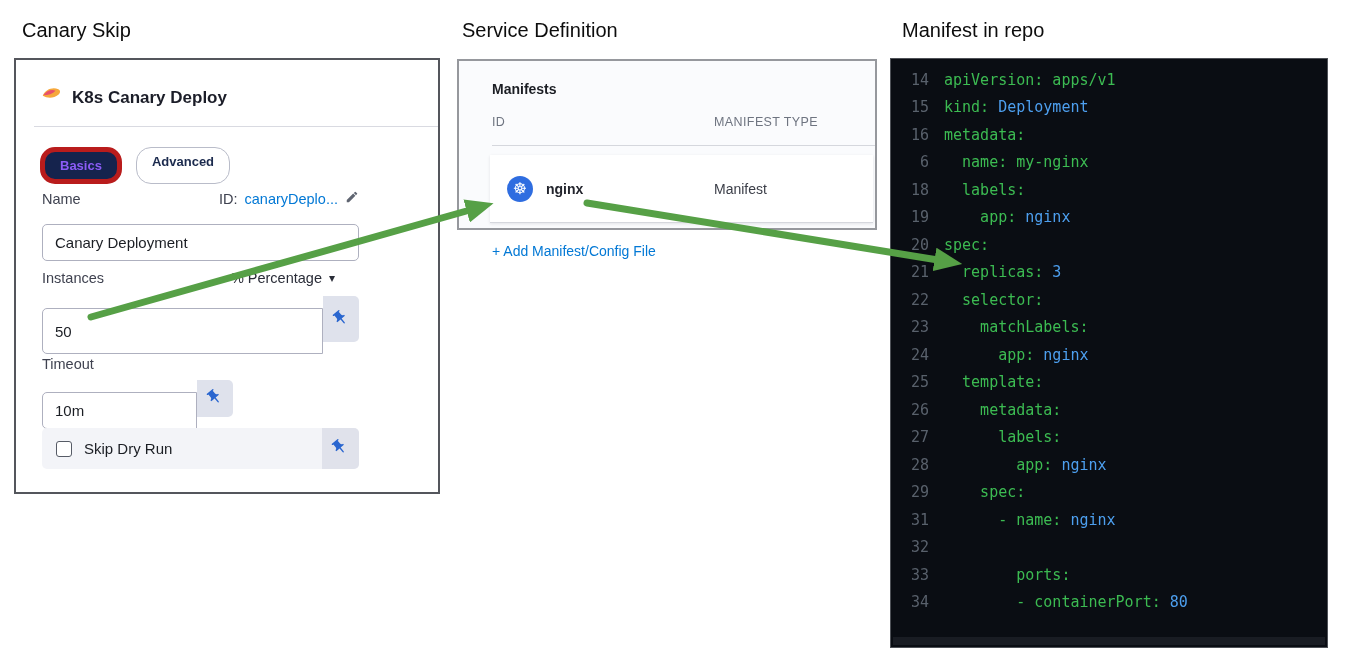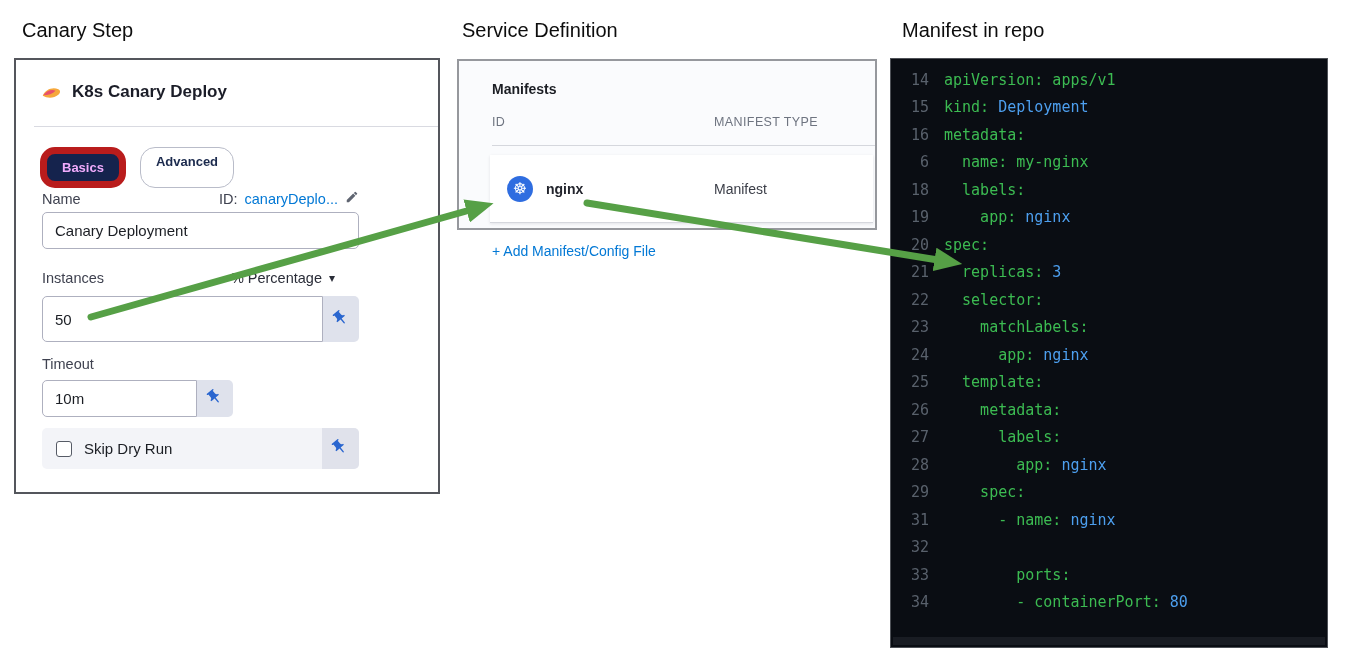--- a/index.html
+++ b/index.html
@@ -16,42 +16,42 @@
   }
   #heading-canary { left: 22px; }
   #heading-service { left: 462px; }
   #heading-manifest { left: 902px; }
 
   
   .panel-canary {
     position: absolute; left: 14px; top: 58px; width: 426px; height: 436px;
     background: #ffffff; border: 2px solid #54565c;
   }
-  .cp-header { position: absolute; left: 24px; top: 22px; display: flex; align-items: flex-start; gap: 10px; }
+  .cp-header { position: absolute; left: 24px; top: 22px; display: flex; align-items: flex-end; gap: 10px; }
   .cp-title { font-size: 17px; font-weight: 700; color: #1b1d28; }
   .cp-divider { position: absolute; left: 18px; right: 0; top: 66px; height: 1px; background: #d9dae1; }
   .tabs { position: absolute; left: 24px; top: 87px; display: flex; gap: 14px; }
   .tab-pill {
     font-size: 13px; font-weight: 700; padding: 6px 15px; border-radius: 15px; cursor: pointer;
   }
-  .tab-pill.active { background: #15234d; color: #f0abfc; border: 7px solid #b91c1c; }
+  .tab-pill.active { background: #15234d; color: #8b5cf6; border: 5px solid #b91c1c; }
   .tab-pill.inactive { background: #ffffff; color: #1b2a4d; border: 1px solid #b9bcc9; }
 
   .field-label-row {
     position: absolute; left: 26px; width: 317px;
     display: flex; justify-content: space-between; align-items: center;
     font-size: 14.5px; color: #3f4250;
   }
   .id-group { display: flex; align-items: center; gap: 7px; }
   .id-prefix { color: #3f4250; }
   .id-link { color: #0278d5; cursor: pointer; }
   .text-input {
     background: #fff; border: 1px solid #aeb0bf; border-radius: 5px;
     font-size: 15px; font-weight: 500; color: #1b1e24;
-    display: flex; align-items: center; padding-left: 12px;
+    display: flex; align-items: center; padding-left: 12px; margin-top: 12px;
   }
   #name-input { position: absolute; left: 26px; top: 152px; width: 317px; height: 37px; }
   .unit-group { display: flex; align-items: center; gap: 7px; font-weight: 500; color: #2a2d38; margin-right: 24px; }
   .caret { font-size: 12px; color: #2a2d38; }
   .input-with-pin { position: absolute; display: flex; }
   #instances-control { left: 26px; top: 236px; width: 317px; height: 46px; }
   #timeout-control { left: 26px; top: 320px; width: 191px; height: 37px; }
   .input-with-pin .text-input { flex: 1 1 auto; border-radius: 5px 0 0 5px; height: 100%; }
   .pin-btn {
     flex: 0 0 36px; background: #dfe2ec; border-radius: 0 5px 5px 0;
@@ -106,21 +106,21 @@
   .g { color: #3cbb52; }
   .b { color: #4d9fef; }
   .code-scrollbar { position: absolute; left: 2px; right: 2px; bottom: 2px; height: 8px; background: #191c23; }
 
   
   .arrows-overlay { position: absolute; left: 0; top: 0; width: 1346px; height: 659px; pointer-events: none; z-index: 20; }
 </style>
 </head>
 <body>
 
-<div id="heading-canary" class="col-heading">Canary Step</div>
+<div id="heading-canary" class="col-heading">Canary Skip</div>
 <div id="heading-service" class="col-heading">Service Definition</div>
 <div id="heading-manifest" class="col-heading">Manifest in repo</div>
 
 <div class="panel-canary">
   <div class="cp-header">
     <span>
       <svg width="22" height="22" viewBox="0 0 24 24">
         <path d="M3 15 C6 8, 14 5, 20 8 C22.5 9.2, 22.5 12, 20 14 C15 18, 8 18, 3 15 Z" fill="#f6a83b"></path>
         <path d="M3.5 14.5 C7.5 9, 13 7.5, 17 9.5 C14 13, 9 14.5, 3.5 14.5 Z" fill="#e8506b"></path>
       </svg>

